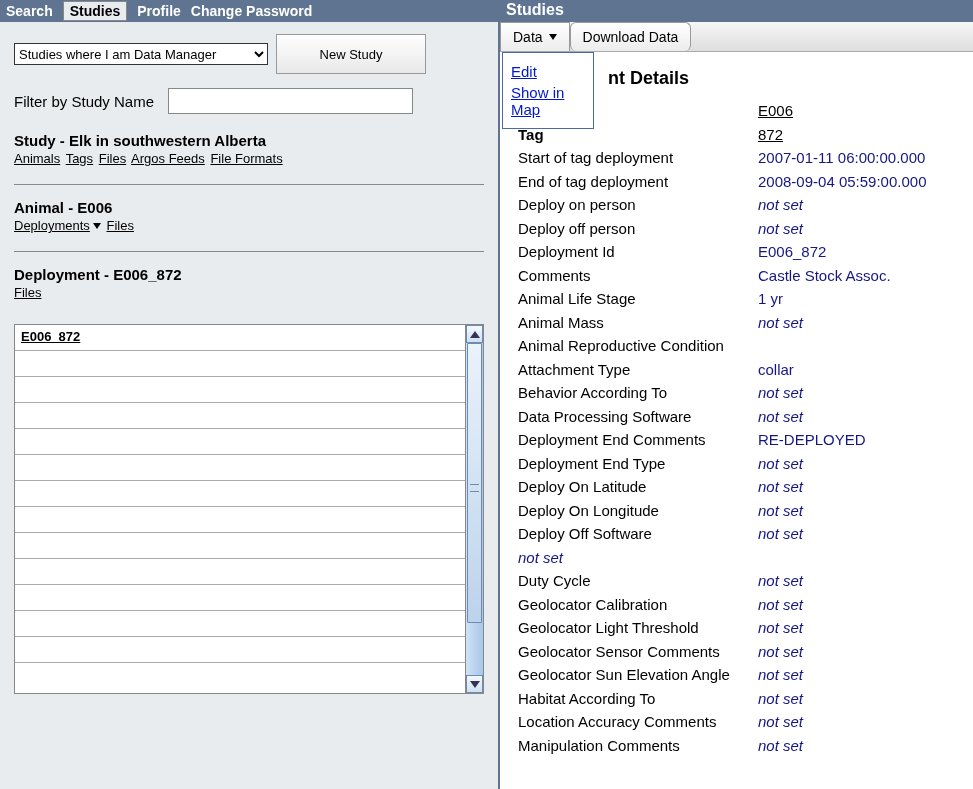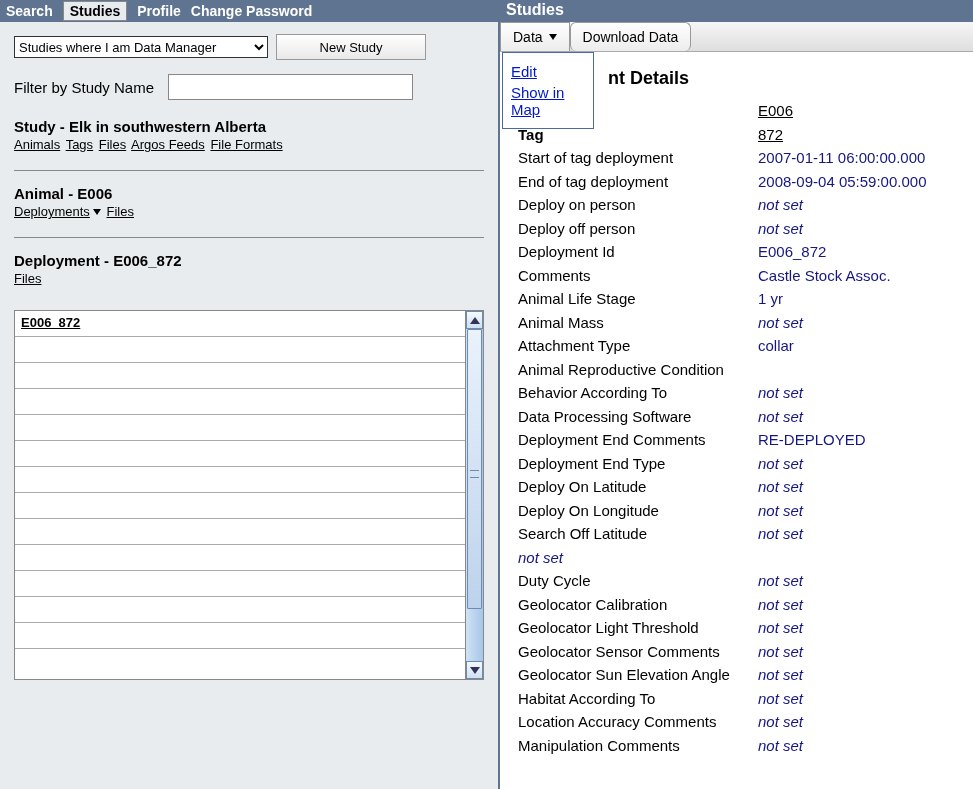--- a/index.html
+++ b/index.html
@@ -42,21 +42,21 @@
     .select-row { display: flex; gap: 8px; align-items: center; margin-bottom: 14px; }
     select.study-select {
       font-size: 13px;
       font-family: inherit;
       height: 22px;
       width: 254px;
       border: 1px solid #333;
       background: #fff;
     }
     .new-study-btn {
-      height: 26px;
+      height: 40px;
       width: 150px;
       border: 1px solid #999;
       background: linear-gradient(#fefefe,#e9e9e9);
       font-size: 13px;
       cursor: pointer;
     }
     .filter-row { display: flex; align-items: center; gap: 14px; margin-bottom: 18px; }
     .filter-label { font-size: 15px; }
     .filter-input {
       width: 245px;
@@ -320,28 +320,28 @@
         </div>
         <div class="detail-row">
           <div class="detail-label">Animal Life Stage</div>
           <div class="detail-value">1 yr</div>
         </div>
         <div class="detail-row">
           <div class="detail-label">Animal Mass</div>
           <div class="detail-value notset">not set</div>
         </div>
         <div class="detail-row">
+          <div class="detail-label">Animal Reproductive Condition</div>
+          <div class="detail-value"></div>
+        </div>
+        <div class="detail-row">
           <div class="detail-label">Attachment Type</div>
           <div class="detail-value">collar</div>
         </div>
         <div class="detail-row">
-          <div class="detail-label">Animal Reproductive Condition</div>
-          <div class="detail-value"></div>
-        </div>
-        <div class="detail-row">
           <div class="detail-label">Behavior According To</div>
           <div class="detail-value notset">not set</div>
         </div>
         <div class="detail-row">
           <div class="detail-label">Data Processing Software</div>
           <div class="detail-value notset">not set</div>
         </div>
         <div class="detail-row">
           <div class="detail-label">Deployment End Comments</div>
           <div class="detail-value">RE-DEPLOYED</div>
@@ -352,21 +352,21 @@
         </div>
         <div class="detail-row">
           <div class="detail-label">Deploy On Latitude</div>
           <div class="detail-value notset">not set</div>
         </div>
         <div class="detail-row">
           <div class="detail-label">Deploy On Longitude</div>
           <div class="detail-value notset">not set</div>
         </div>
         <div class="detail-row">
-          <div class="detail-label">Search Off Latitude</div>
+          <div class="detail-label">Deploy Off Software</div>
           <div class="detail-value notset">not set</div>
         </div>
         <div class="detail-row">
           <div class="detail-value notset">not set</div>
         </div>
         <div class="detail-row">
           <div class="detail-label">Duty Cycle</div>
           <div class="detail-value notset">not set</div>
         </div>
         <div class="detail-row">

